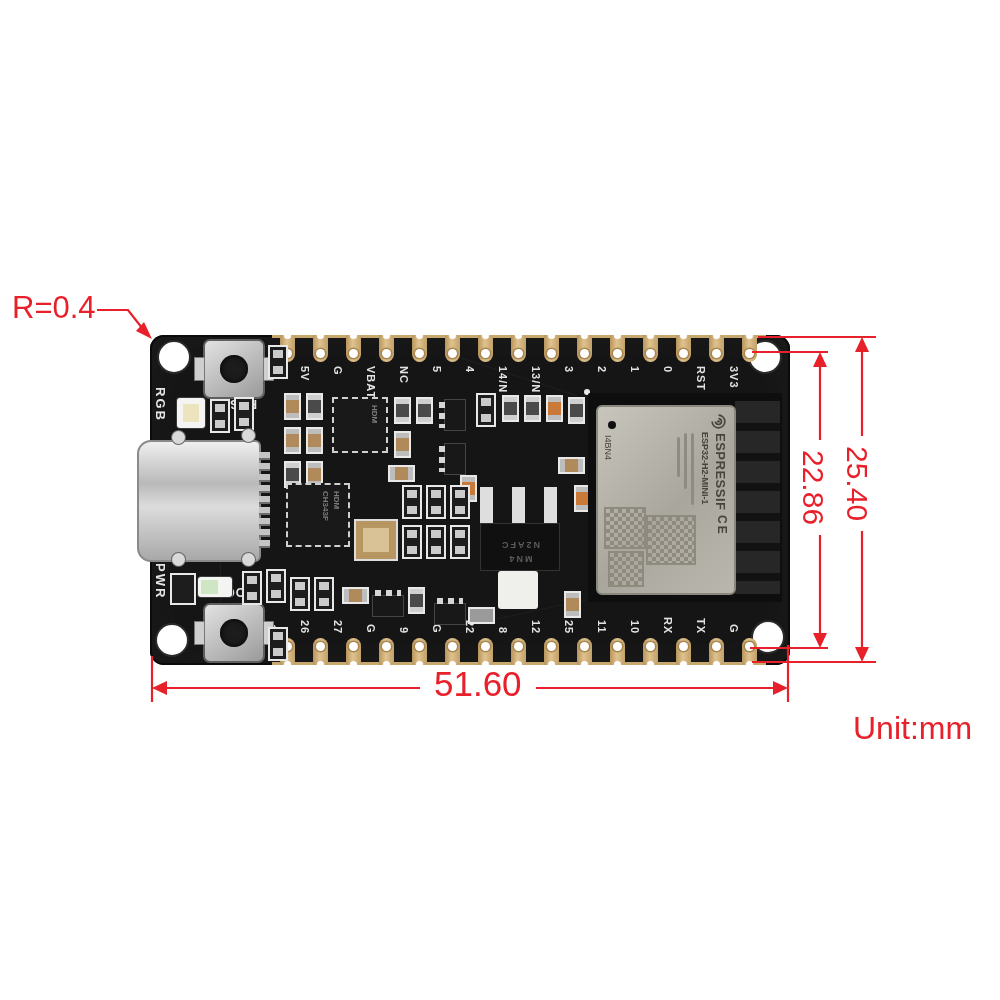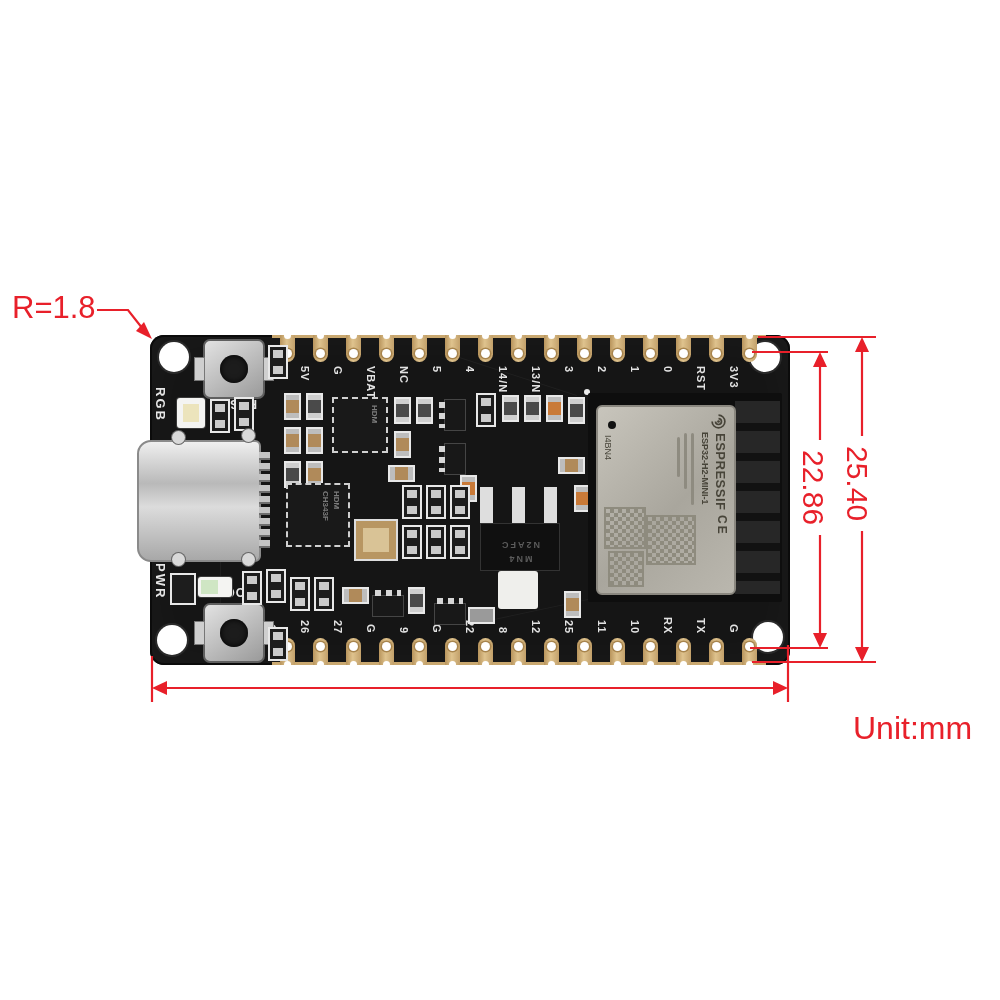--- a/index.html
+++ b/index.html
@@ -127,21 +127,22 @@
       <path d="M152 339 L136 331 L144 322 Z"></path>
       <path d="M152 688 L167 681 L167 695 Z"></path>
       <path d="M788 688 L773 681 L773 695 Z"></path>
       <path d="M862 337 L855 352 L869 352 Z"></path>
       <path d="M862 662 L855 647 L869 647 Z"></path>
       <path d="M820 352 L813 367 L827 367 Z"></path>
       <path d="M820 648 L813 633 L827 633 Z"></path>
     </g>
   </svg>
 
-  <div class="dimlabel r-label">R=1.8</div>
+  <div class="dimlabel r-label">R=0.4</div>
+  <div class="dimlabel w-label">51.60</div>
   <div class="dimlabel vlabel h-outer">25.40</div>
   <div class="dimlabel vlabel h-inner">22.86</div>
   <div class="dimlabel unit-label">Unit:mm</div>
 
   <div class="board">
     <div class="edge-gold" style="top:0;"></div>
     <div class="edge-gold" style="bottom:0;"></div>
     <div class="trace" style="left:70px;top:130px;width:1px;height:140px;"></div>
     <div class="trace" style="left:300px;top:40px;width:130px;height:1px;transform:rotate(18deg);"></div>
     <div class="trace" style="left:330px;top:270px;width:160px;height:1px;transform:rotate(-12deg);"></div>

